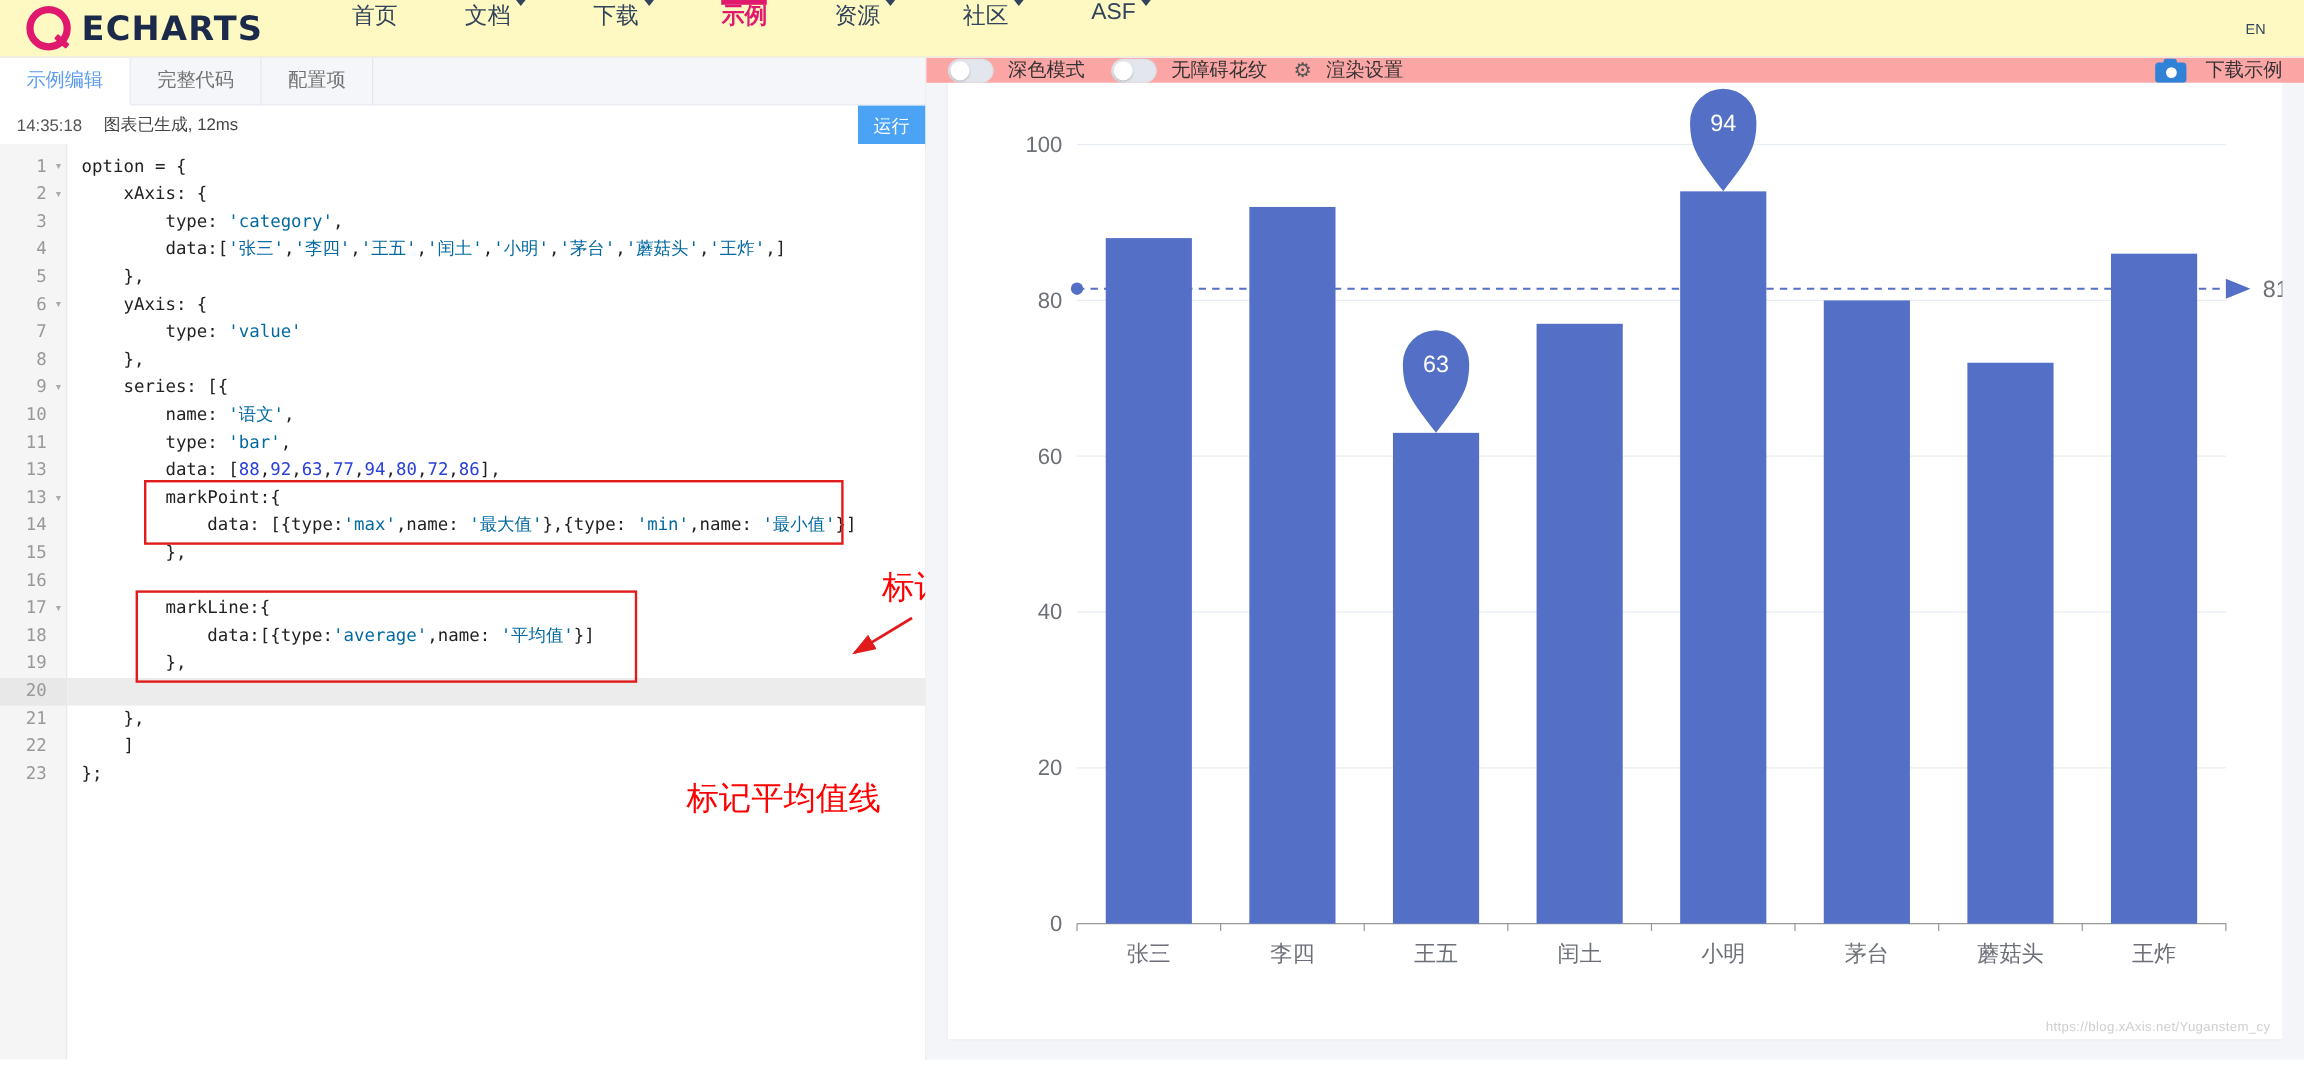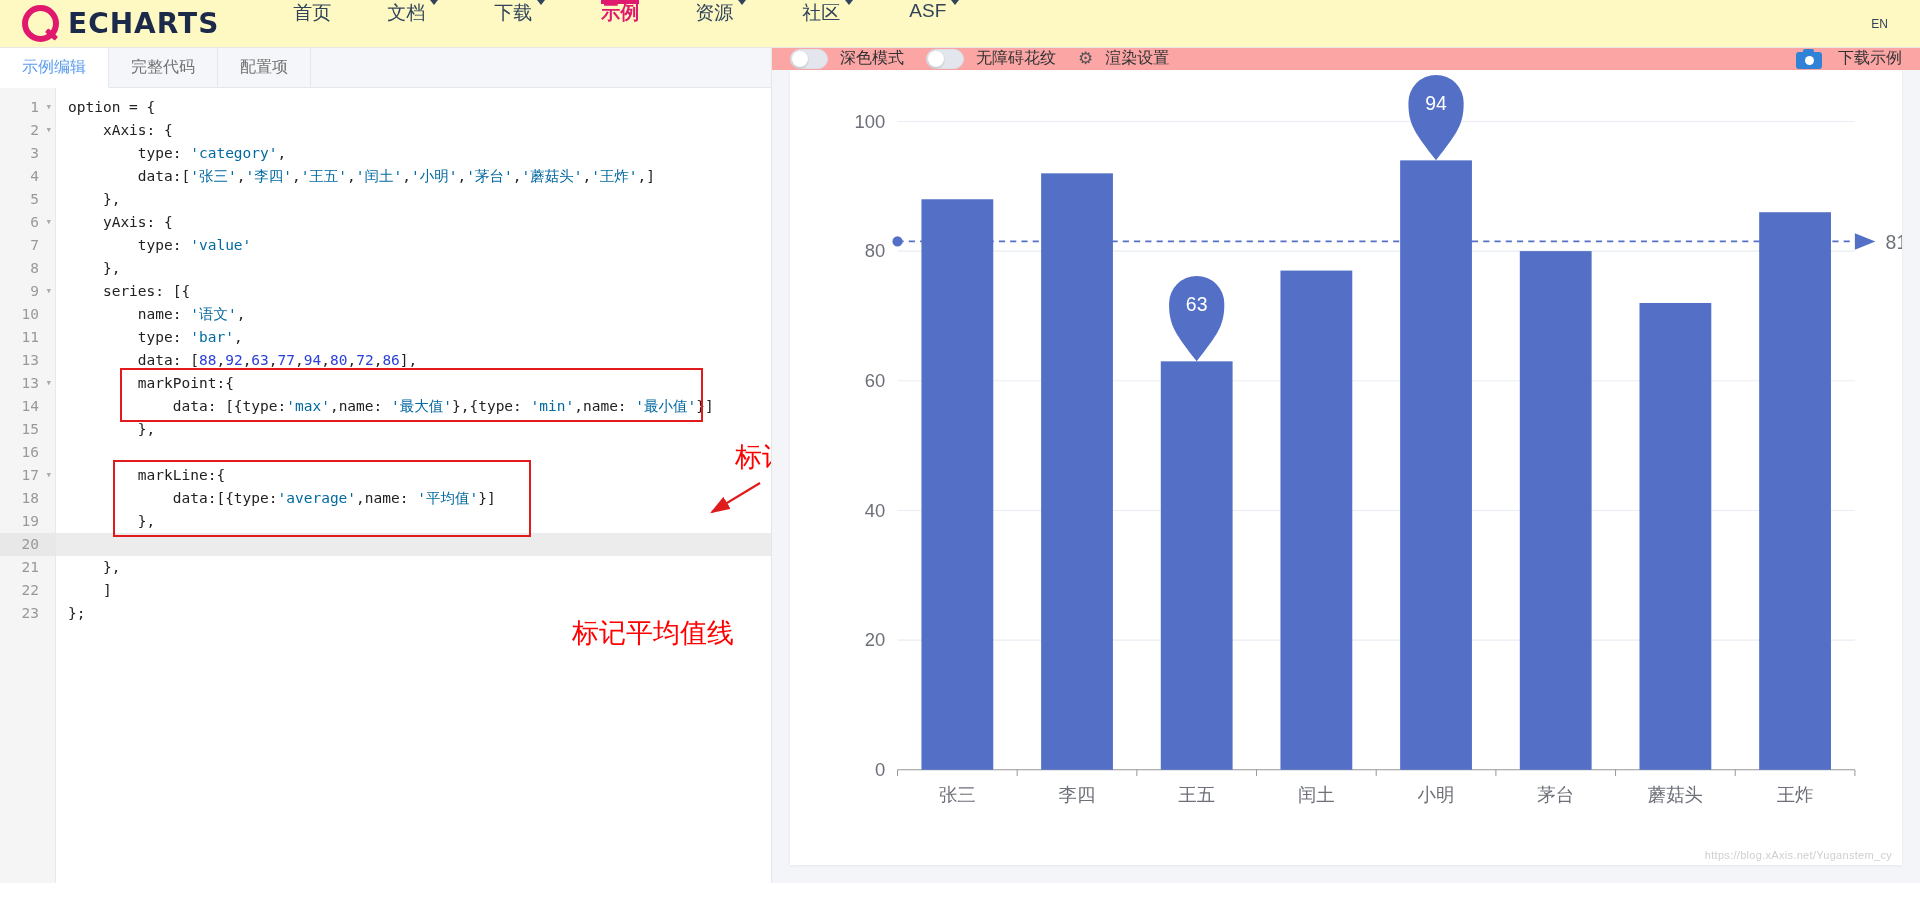--- a/index.html
+++ b/index.html
@@ -217,20 +217,25 @@
         <span>示例编辑</span>
       </div>
       <div class="tab">
         <span>完整代码</span>
       </div>
       <div class="tab">
         <span>配置项</span>
       </div>
     </div>
 
+    <div class="statusbar">
+      <span class="status-time">14:35:18</span>
+      <span>图表已生成, 12ms</span>
+      <div class="run-btn">运行</div>
+    </div>
 
     <div class="editor">
       <div class="gutter" id="gutter">
           <div class="ln fold">1</div>
           <div class="ln fold">2</div>
           <div class="ln">3</div>
           <div class="ln">4</div>
           <div class="ln">5</div>
           <div class="ln fold">6</div>
           <div class="ln">7</div>

